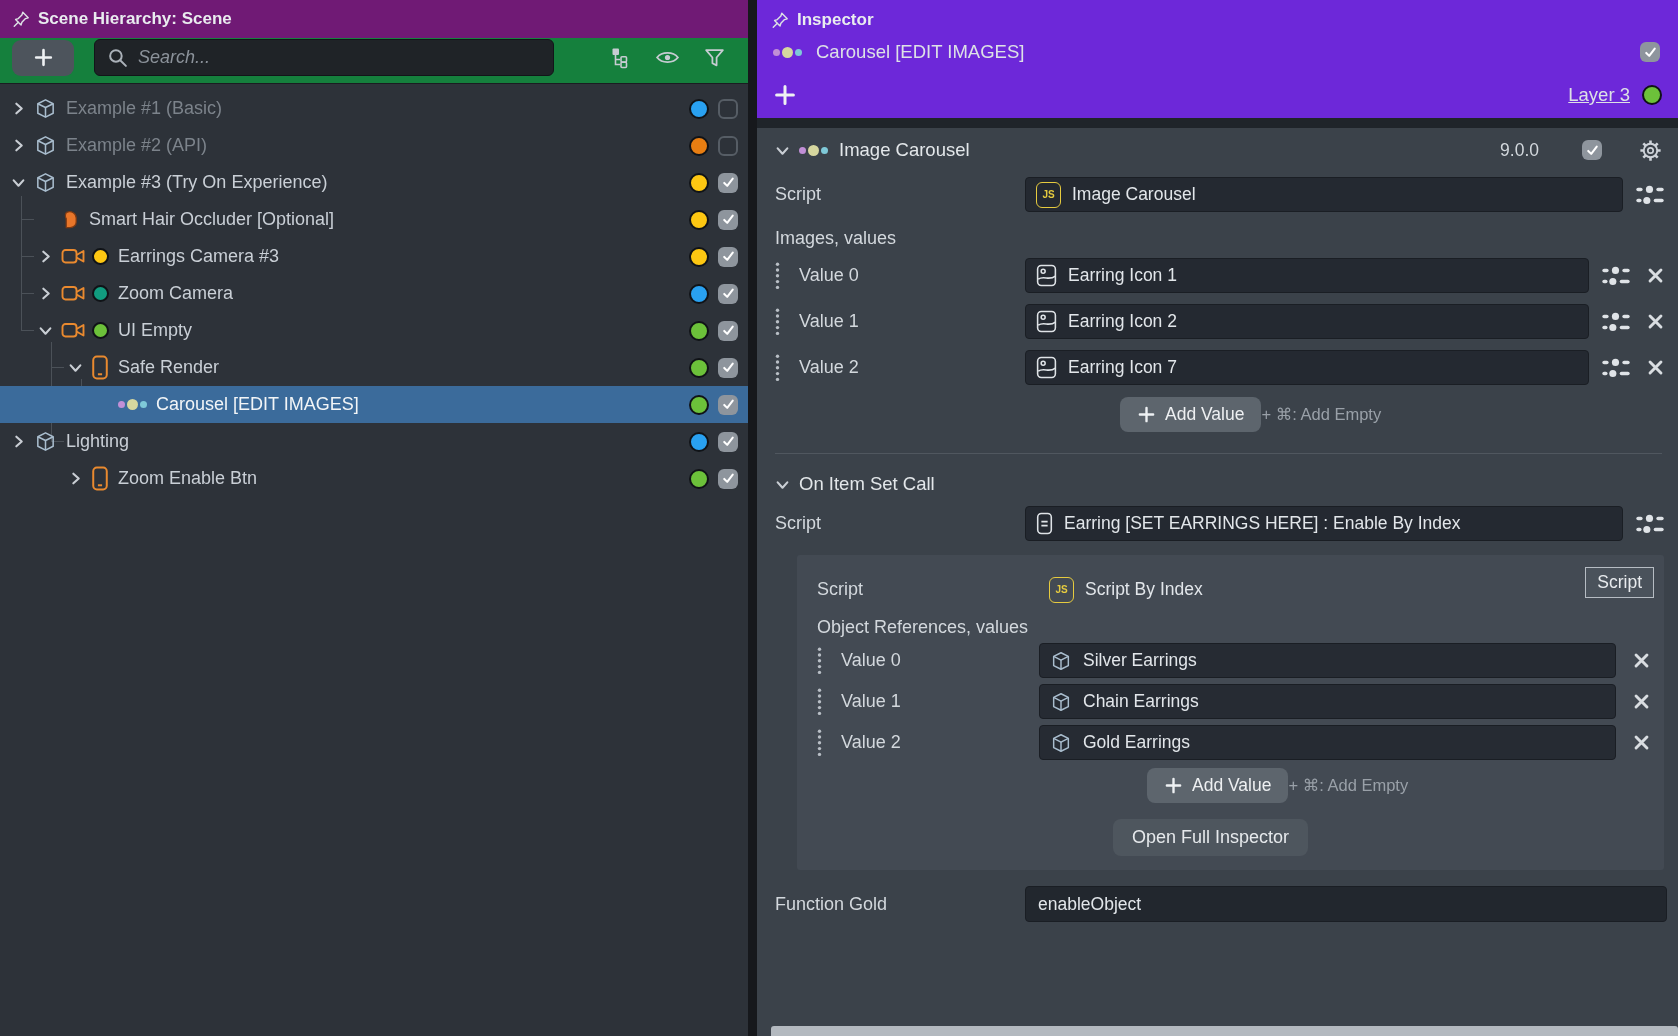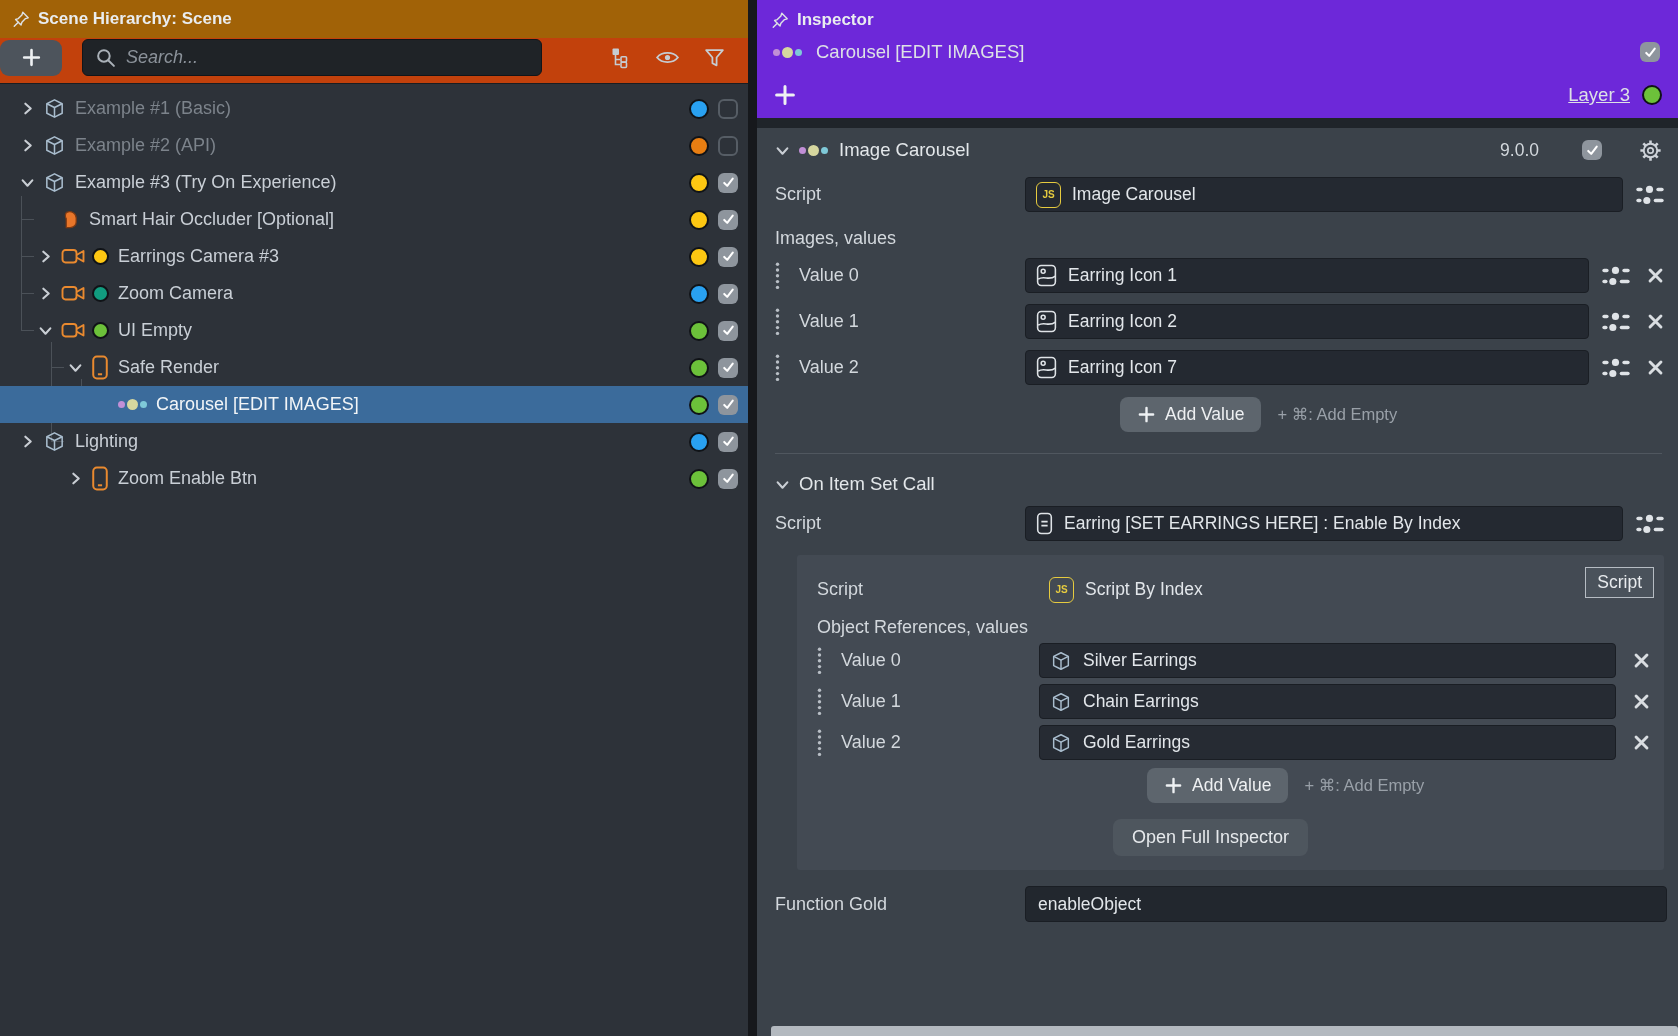--- a/index.html
+++ b/index.html
@@ -2,40 +2,40 @@
 <html><head>
 <meta charset="utf-8">
 <style>
   * { box-sizing: border-box; margin: 0; padding: 0; }
   html,body { width:1678px; height:1036px; overflow:hidden; background:#16181c;
     font-family:"Liberation Sans", sans-serif; }
   .app { display:flex; width:1678px; height:1036px; }
 
   
   .left-panel { width:748px; height:100%; background:#2d3239; display:flex; flex-direction:column; }
-  .lp-header { height:38px; background:#a16207; display:flex; align-items:center; padding-left:12px; gap:8px; }
+  .lp-header { height:38px; background:#701a75; display:flex; align-items:center; padding-left:12px; gap:8px; }
   .lp-title { font-size:17px; font-weight:bold; color:#e9ecef; }
-  .lp-toolbar { height:46px; background:#c2410c; display:flex; align-items:center; padding:0 16px 6px 0; border-bottom:1px solid #1a1d21; }
+  .lp-toolbar { height:46px; background:#15803d; display:flex; align-items:center; padding:0 16px 6px 12px; border-bottom:1px solid #1a1d21; }
   .add-btn { width:62px; height:36px; border-radius:9px; background:#4d545c; display:flex; align-items:center; justify-content:center; margin-right:20px; cursor:pointer; }
   .search-box { width:460px; height:37px; background:#1f2327; border:1px solid #121519; border-radius:6px; display:flex; align-items:center; padding:0 12px; gap:10px; }
   .search-box input { flex:1; background:transparent; border:none; outline:none; color:#c7cdd4; font-size:18px; font-style:italic; font-family:"Liberation Sans",sans-serif; }
   .search-box input::placeholder { color:#8b929a; font-style:italic; }
   .tb-icons { display:flex; align-items:center; gap:23px; margin-left:auto; padding-right:6px; }
   .tb-icon { display:flex; align-items:center; justify-content:center; cursor:pointer; }
 
   .tree { flex:1; position:relative; padding-top:6px; }
   .trow { height:37px; display:flex; align-items:center; padding-right:10px; position:relative; z-index:2; }
   .trow.selected { background:#3b6b9b; }
   .t-label { font-size:18px; color:#c9cfd6; margin-left:9px; white-space:nowrap; }
   .t-label.dim { color:#7c838b; }
   .trow.selected .t-label { color:#f2f5f7; }
   .chev { width:15px; height:15px; flex-shrink:0; display:flex; align-items:center; justify-content:center; }
   .chev-space { width:15px; flex-shrink:0; }
   .t-icon { margin-left:8px; display:flex; align-items:center; flex-shrink:0; }
-  .pl0 { padding-left:20px; } .pl1 { padding-left:38px; } .pl2 { padding-left:68px; } .pl3 { padding-left:118px; }
+  .pl0 { padding-left:11px; } .pl1 { padding-left:38px; } .pl2 { padding-left:68px; } .pl3 { padding-left:118px; }
   .spacer { flex:1; }
   .dot { width:20px; height:20px; border-radius:50%; border:2px solid #101317; flex-shrink:0; margin-right:9px; }
   .mini-dot { width:17px; height:17px; border-radius:50%; border:2px solid #101317; flex-shrink:0; margin-left:7px; }
   .c-blue { background:#29a1f1; } .c-orange { background:#e87e12; } .c-yellow { background:#fdc712; }
   .c-green { background:#6cc13a; } .c-teal { background:#119c7f; }
   .cb { width:20px; height:20px; border-radius:6px; flex-shrink:0; display:flex; align-items:center; justify-content:center; cursor:pointer; }
   .cb.on { background:#8e959d; }
   .cb.off { border:2px solid #565d65; background:transparent; }
   .guide { position:absolute; background:#4b5158; z-index:1; }
 
@@ -72,21 +72,21 @@
     white-space:nowrap; overflow:hidden; cursor:pointer; }
   .handle { width:10px; margin-right:14px; display:flex; align-items:center; cursor:grab; }
   .pick { margin-left:13px; display:flex; cursor:pointer; }
   .xbtn { margin-left:17px; display:flex; cursor:pointer; }
   .group-label { font-size:18px; color:#d3d8dd; margin:10px 14px 4px 18px; }
 
   .addrow { display:flex; align-items:center; margin:6px 14px 4px 18px; }
   .add-value-btn { margin-left:345px; background:#5d656d; border-radius:8px; height:35px;
     display:flex; align-items:center; gap:9px; padding:0 17px; cursor:pointer; }
   .add-value-btn span { font-size:17.5px; color:#eef0f2; }
-  .add-hint { font-size:16.5px; color:#99a0a8; margin-left:16px; }
+  .add-hint { font-size:16.5px; color:#99a0a8; }
 
   .hr { height:1px; background:#50575f; margin:17px 16px 13px 18px; }
   .sub-header { display:flex; align-items:center; gap:9px; margin:2px 14px 2px 18px; height:30px; }
   .sub-title { font-size:18.5px; color:#e3e7ea; }
 
   .nested { margin:8px 14px 0 40px; background:#434a53; border-radius:3px; position:relative;
     padding:12px 14px 14px 20px; }
   .nested .irow { margin:5px 0 6px 0; }
   .nested .ilabel { width:222px; }
   .nested .ilabel.shift { width:198px; }

